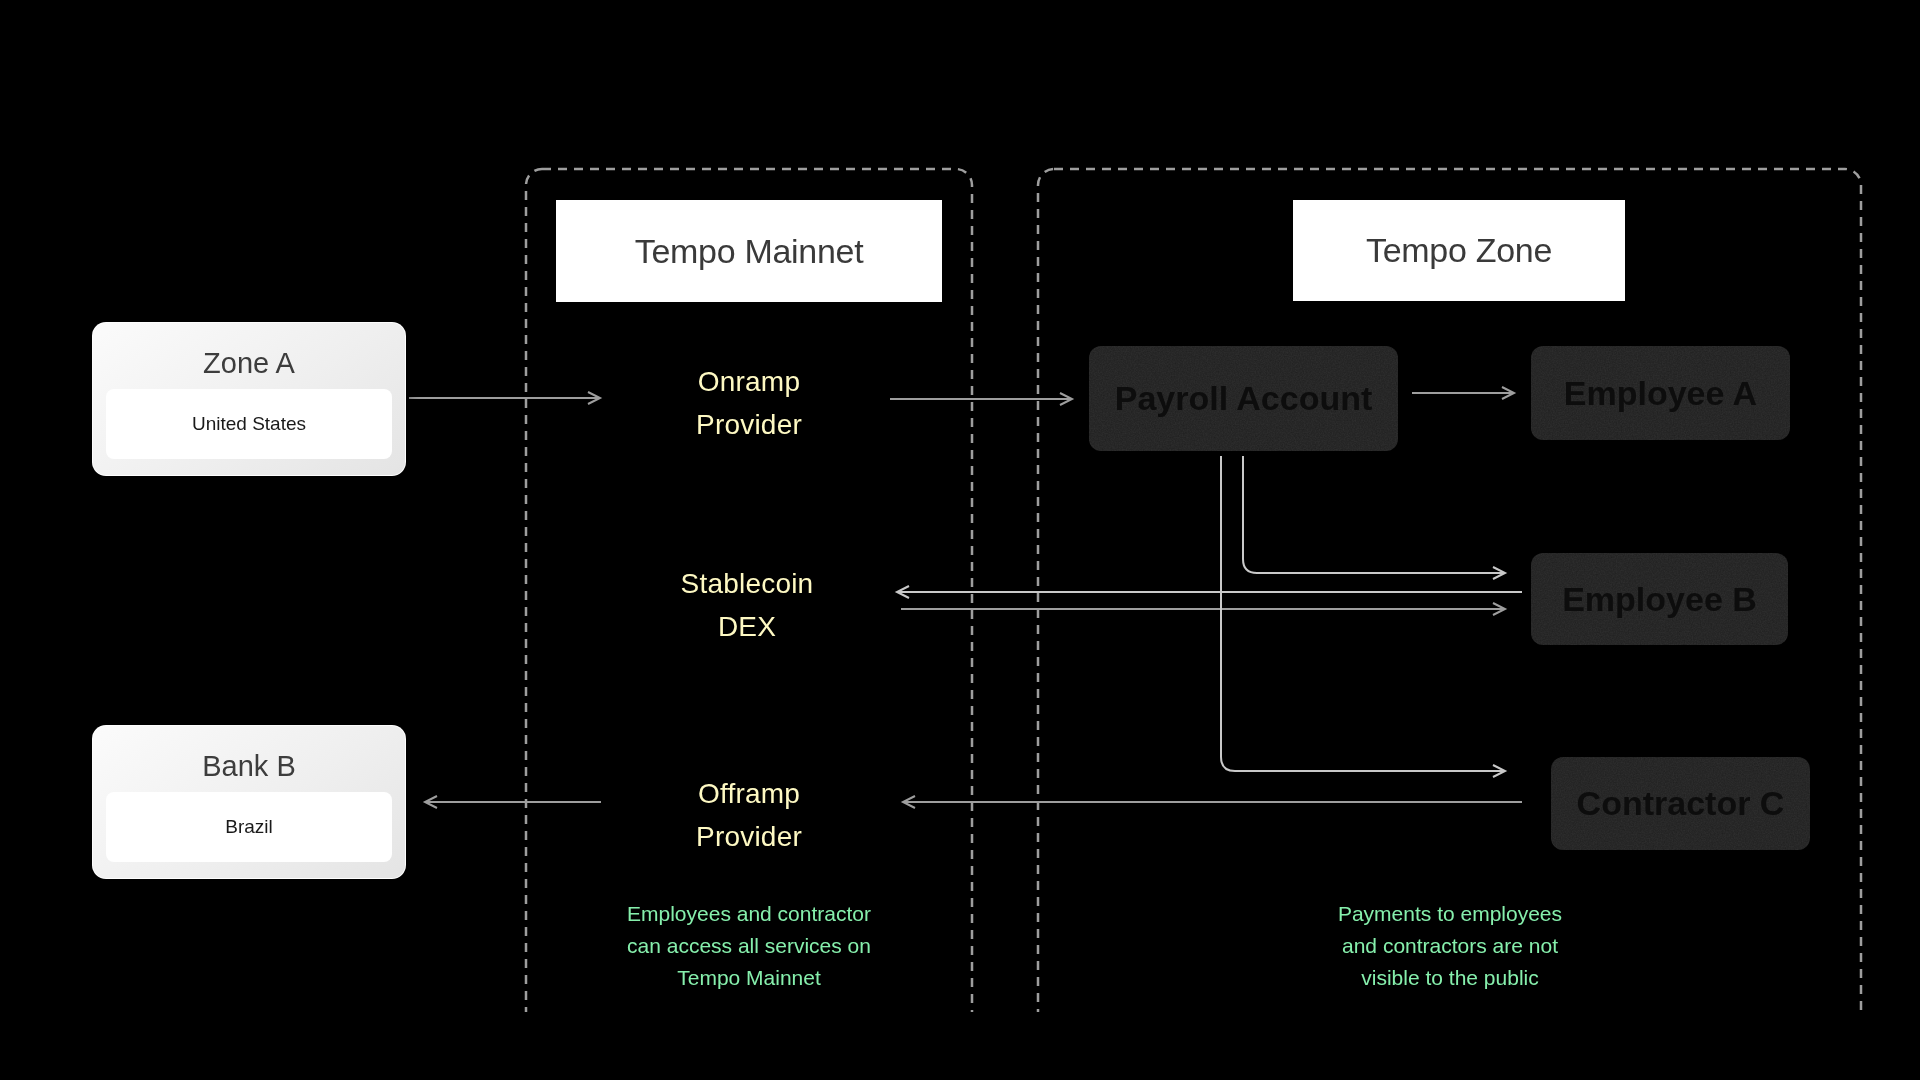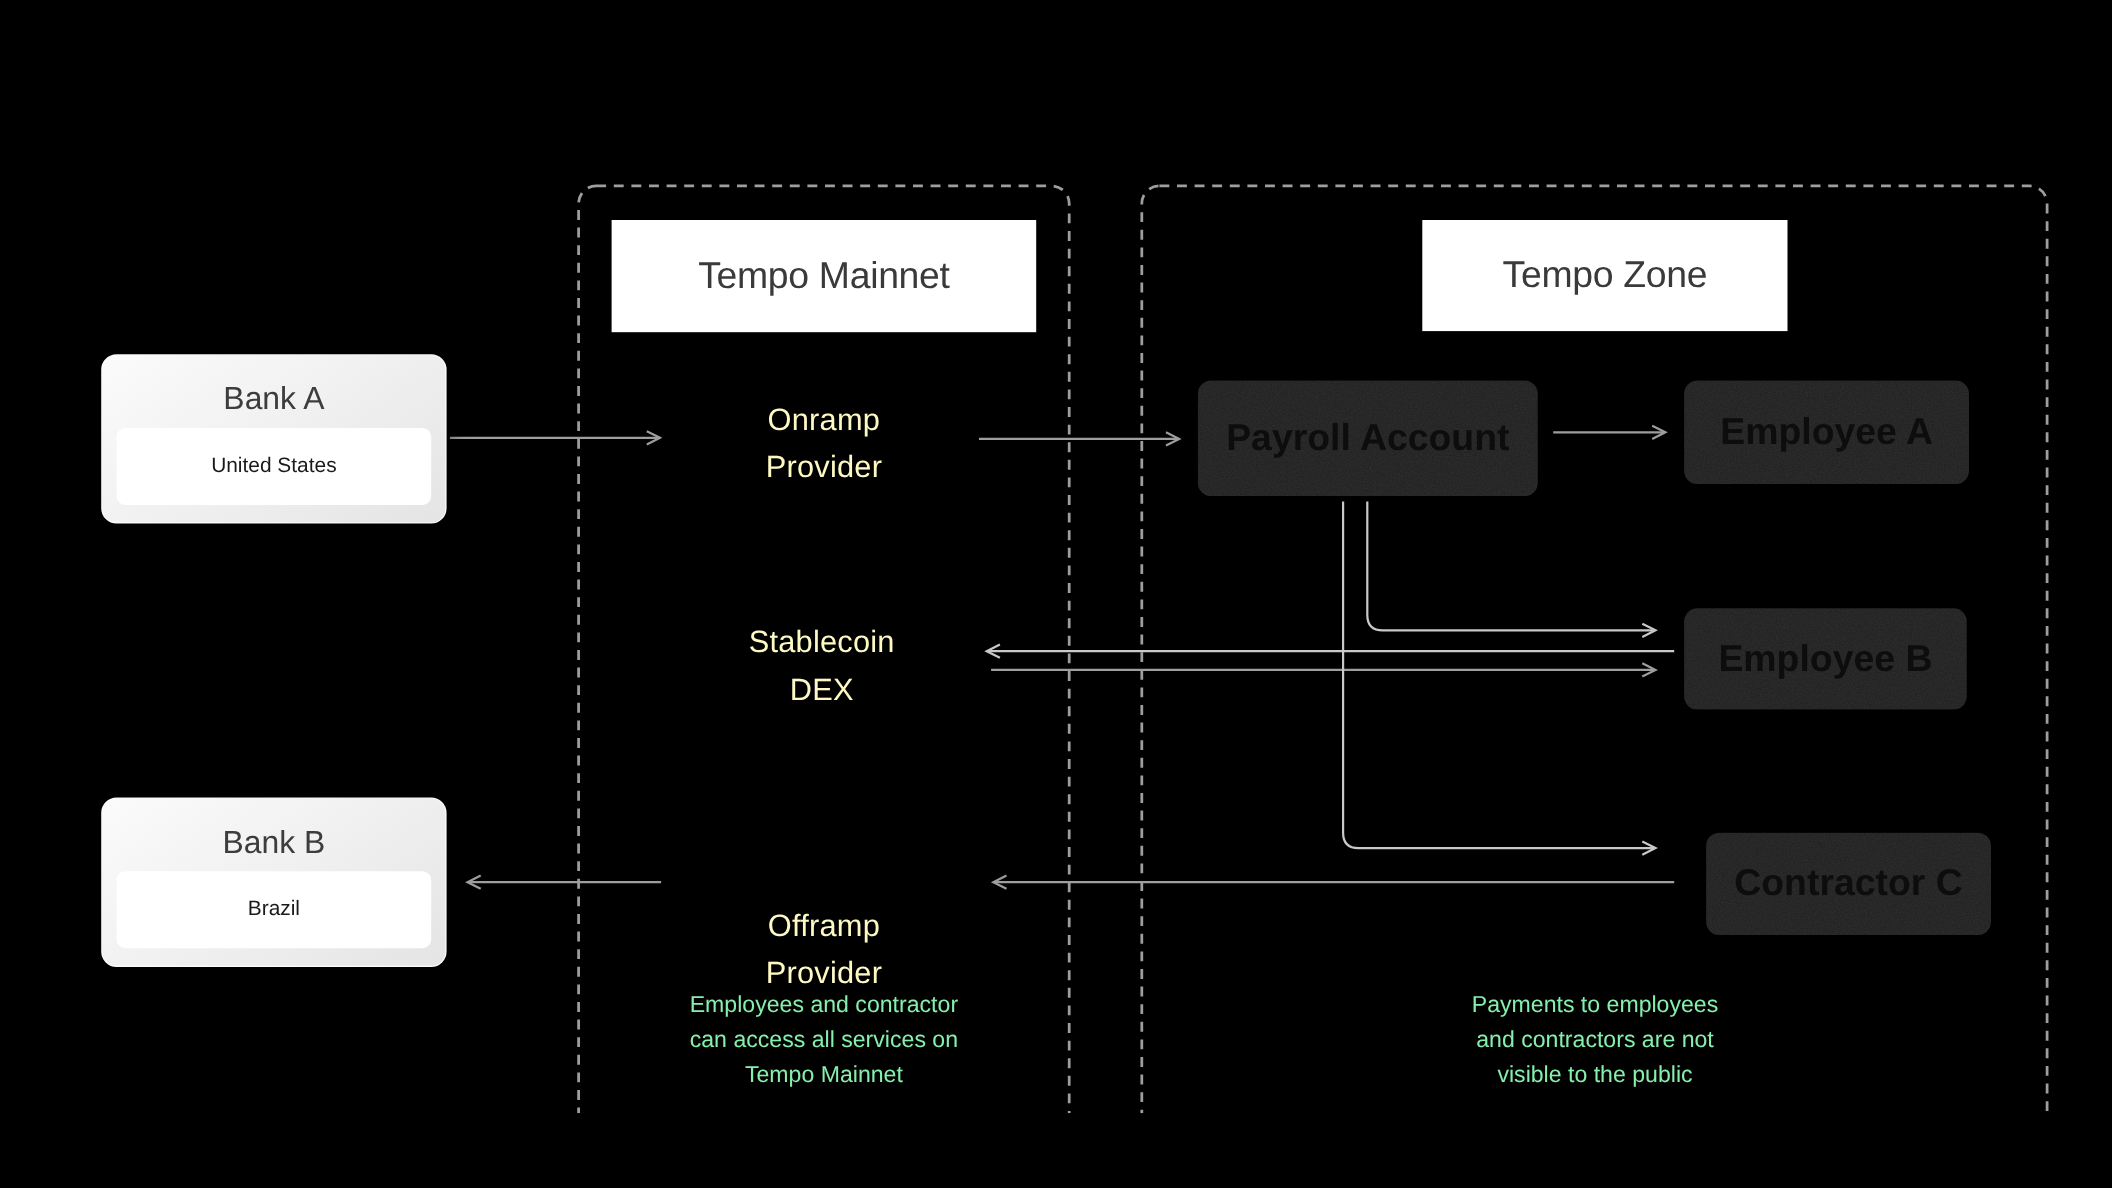--- a/index.html
+++ b/index.html
@@ -76,21 +76,21 @@
     position: absolute;
     width: 320px;
     text-align: center;
     font-size: 28px;
     line-height: 43px;
     color: #fef9c3;
     letter-spacing: 0.2px;
   }
   #node-onramp  { left: 589px; top: 360px; }
   #node-dex     { left: 587px; top: 562px; }
-  #node-offramp { left: 589px; top: 772px; margin-top: 48px; }
+  #node-offramp { left: 589px; top: 772px; }
 
   
   .dark-box {
     position: absolute;
     background: #1f1f1f;
     border-radius: 12px;
     overflow: hidden;
     display: flex;
     align-items: center;
     justify-content: center;
@@ -173,21 +173,21 @@
         <path d="M1522,592 L898,592"></path>
           <path d="M909,586 L897,592 L909,598"></path>
       </g>
     </g>
   </svg>
 
   <div class="title-box" id="mainnet-title">Tempo Mainnet</div>
   <div class="title-box" id="zone-title">Tempo Zone</div>
 
   <div class="bank-card" id="bank-a">
-    <div class="bank-name">Bank A</div>
+    <div class="bank-name">Zone A</div>
     <div class="bank-sub">United States</div>
   </div>
   <div class="bank-card" id="bank-b">
     <div class="bank-name">Bank B</div>
     <div class="bank-sub">Brazil</div>
   </div>
 
   <div class="node-label" id="node-onramp">
     <div>Onramp</div>
     <div>Provider</div>

